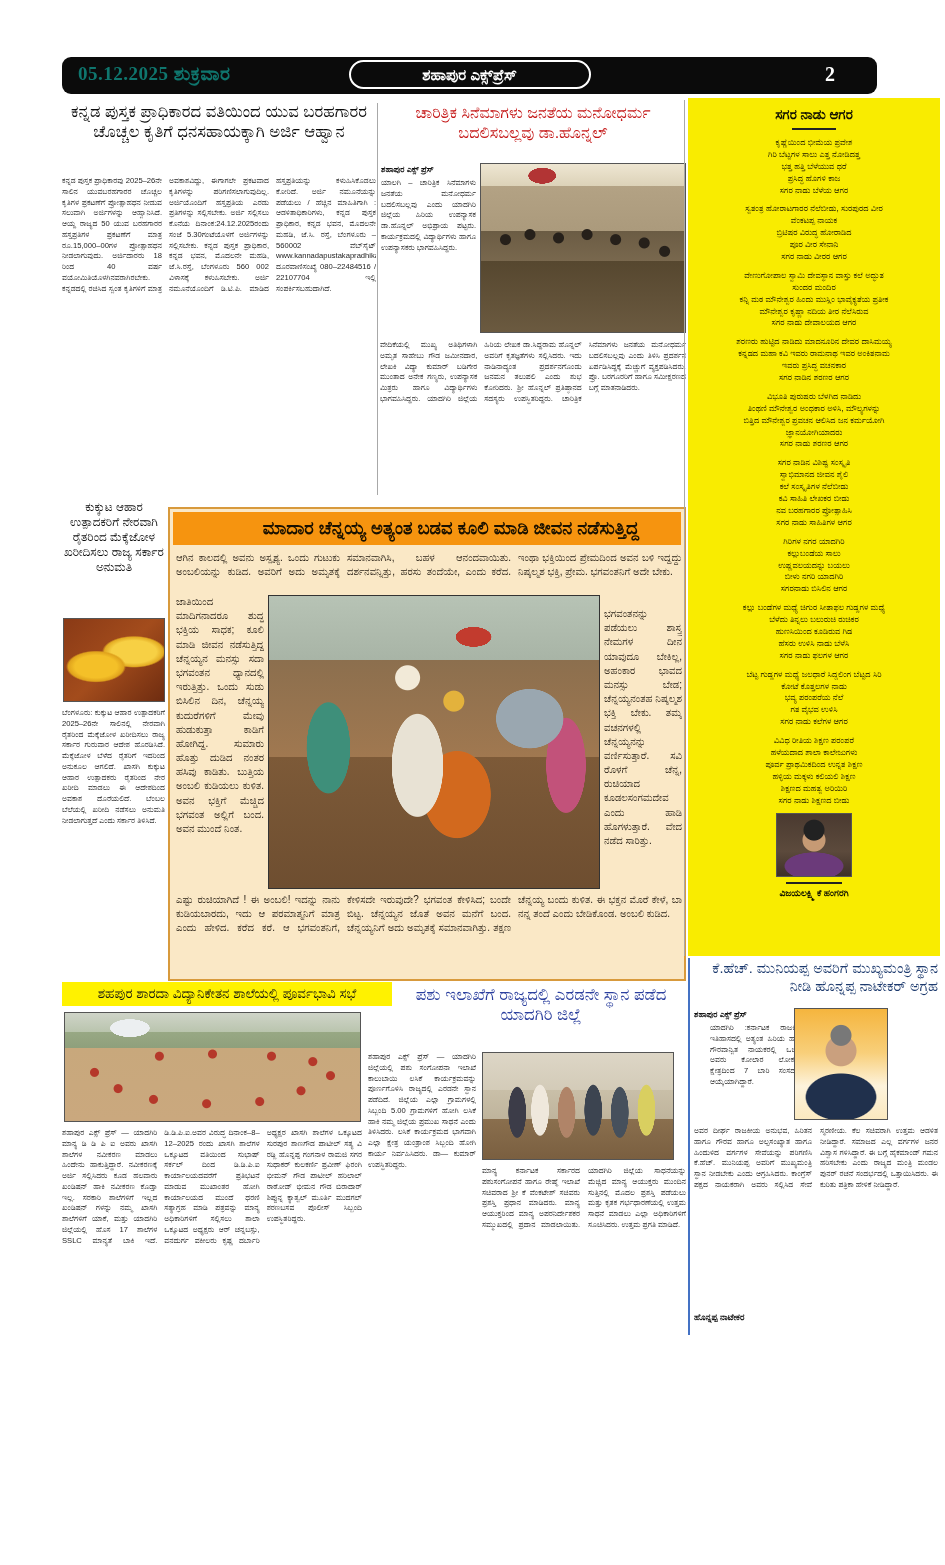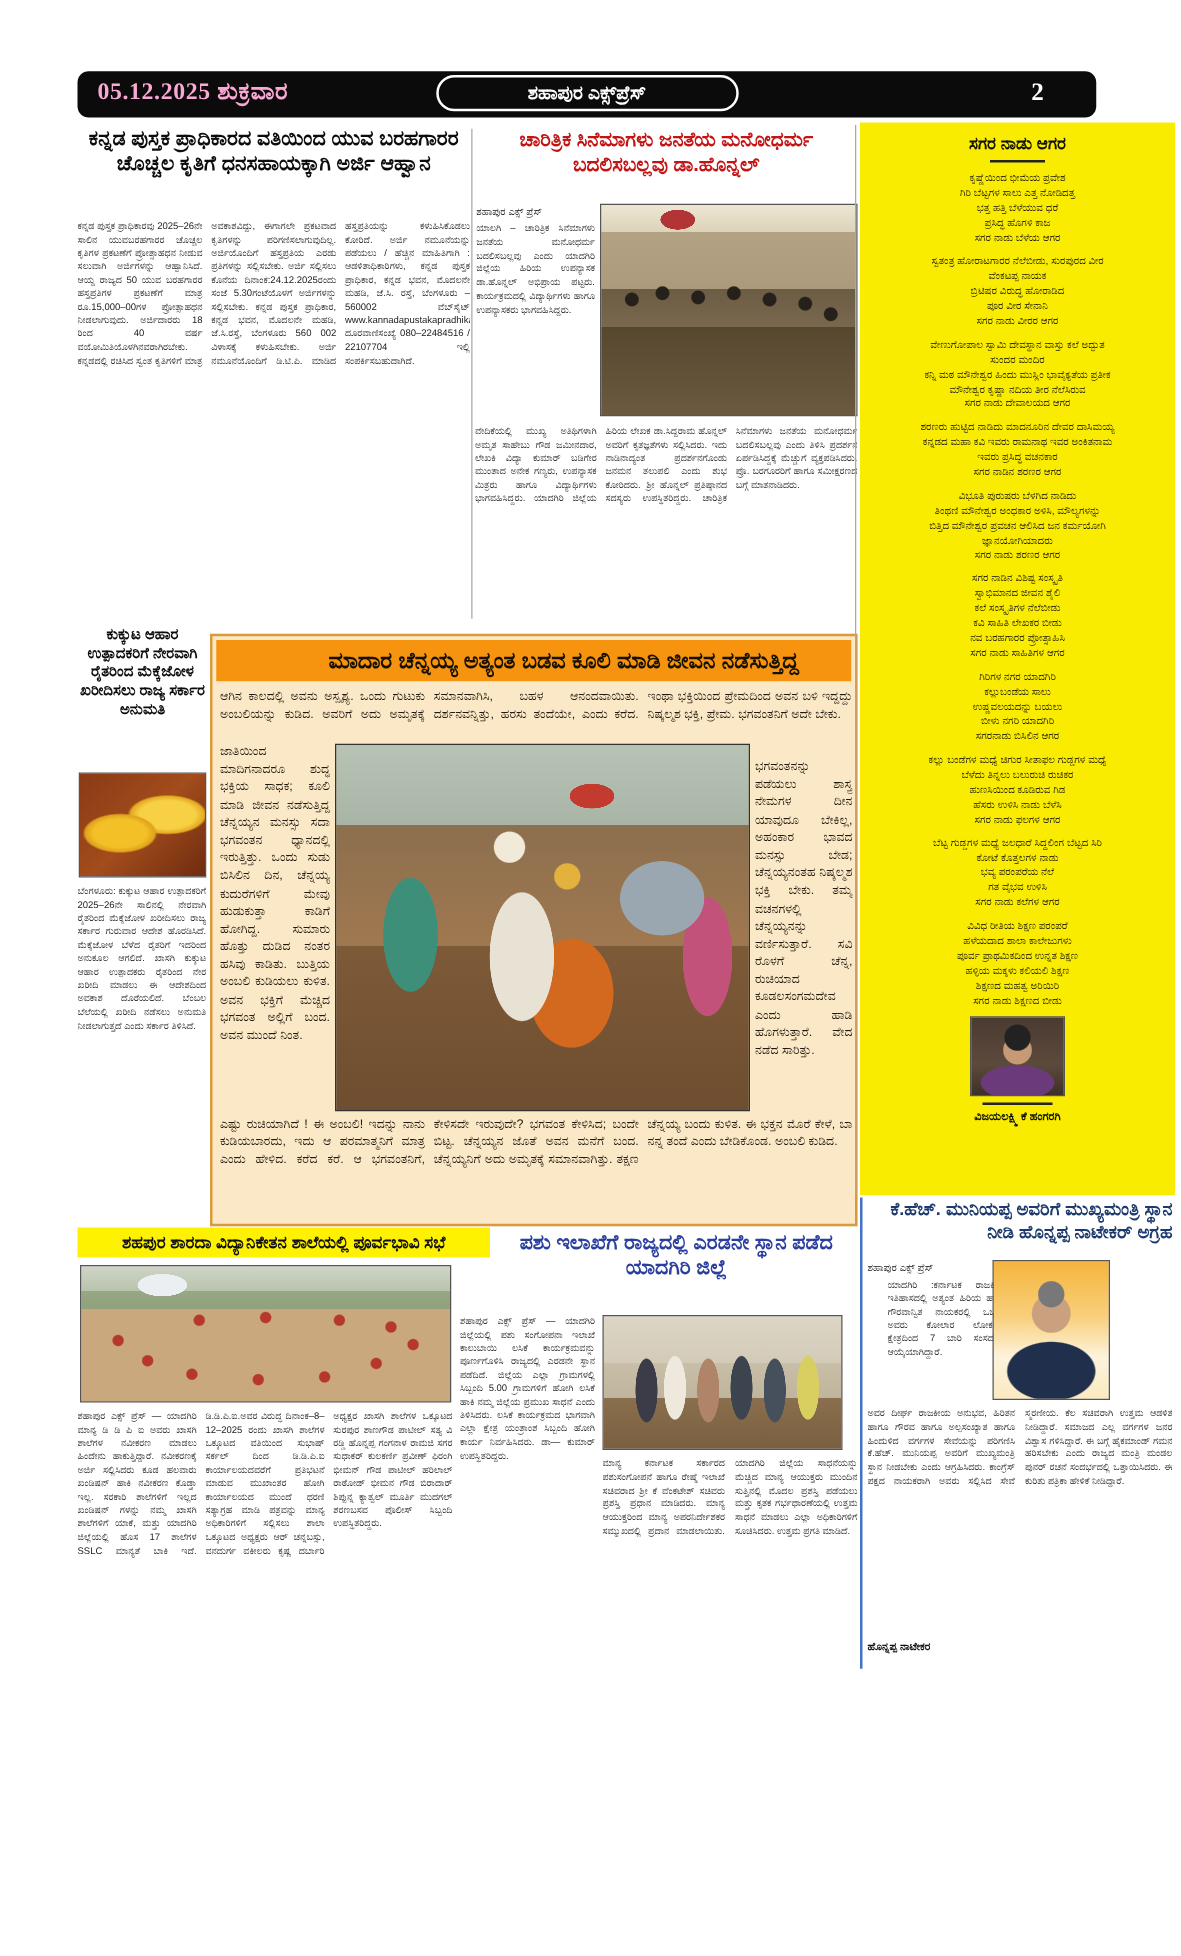--- a/index.html
+++ b/index.html
@@ -1,41 +1,41 @@
 <!DOCTYPE html>
 <html><head>
 <meta charset="utf-8">
 <style>
   html,body{margin:0;padding:0;background:#ffffff;}
   .page{position:relative;width:945px;height:1565px;background:#ffffff;overflow:hidden;
         font-family:"Liberation Sans","DejaVu Sans",sans-serif;color:#111;}
   .abs{position:absolute;}
   
   .topbar{left:62px;top:57px;width:815px;height:37px;background:#0b0b0b;border-radius:9px;}
-  .topbar .date{position:absolute;left:16px;top:6px;color:#f9a8d4;font-weight:bold;font-size:19px;
+  .topbar .date{position:absolute;left:16px;top:6px;color:#0f766e;font-weight:bold;font-size:19px;
         font-family:"Liberation Serif","DejaVu Serif",serif;letter-spacing:.5px;}
   .topbar .oval{position:absolute;left:50%;top:3px;transform:translateX(-50%);width:238px;height:25px;
         border:2px solid #fff;border-radius:16px;background:#0b0b0b;color:#fff;font-weight:bold;
         font-size:15px;text-align:center;line-height:25px;}
   .topbar .pageno{position:absolute;right:42px;top:6px;color:#fff;font-weight:bold;font-size:20px;
         font-family:"Liberation Serif","DejaVu Serif",serif;}
   
-  .hl{font-weight:bold;text-align:center;line-height:1.24;}
+  .hl{font-weight:normal;text-align:center;line-height:1.24;}
   .hl-book{left:66px;top:101px;width:306px;height:70px;font-size:16.5px;color:#0c0c0c;overflow:hidden;}
   .hl-cinema{left:380px;top:103px;width:306px;height:58px;font-size:16px;color:#c41414;overflow:hidden;}
   .hl-maize{left:62px;top:500px;width:104px;height:114px;font-size:12px;color:#0c0c0c;overflow:hidden;}
   .hl-school{left:62px;top:982px;width:330px;height:24px;font-size:13.5px;background:#fff200;
         white-space:nowrap;overflow:hidden;line-height:24px;}
   .hl-vet{left:396px;top:984px;width:290px;height:62px;font-size:16.5px;color:#2b3f9e;overflow:hidden;}
   .hl-muni{left:694px;top:960px;width:244px;height:48px;font-size:14.5px;color:#1c3a6e;overflow:hidden;text-align:right;}
   
   .bt{font-size:7.6px;line-height:1.42;text-align:justify;color:#1c1c1c;overflow:hidden;}
   .cols3{column-count:3;column-gap:7px;}
   .cols2{column-count:2;column-gap:8px;}
-  .byline{font-weight:normal;font-size:8px;color:#111;}
+  .byline{font-weight:bold;font-size:8px;color:#111;}
   
   .vrule{width:1px;background:#a8a8a8;}
   .vrule-blue{width:2px;background:#4472c4;}
   
   .feature{left:168px;top:507px;width:518px;height:474px;background:#fae8c6;border:2px solid #d89a3c;box-sizing:border-box;}
   .feature .band{position:absolute;left:3px;top:3px;right:3px;height:33px;background:#f6940f;
         font-weight:bold;font-size:18px;text-align:center;line-height:33px;color:#181000;
         white-space:nowrap;overflow:hidden;padding-left:48px;}
   .feature .ft{position:absolute;font-size:10px;line-height:1.42;text-align:justify;color:#221a10;overflow:hidden;}
   

